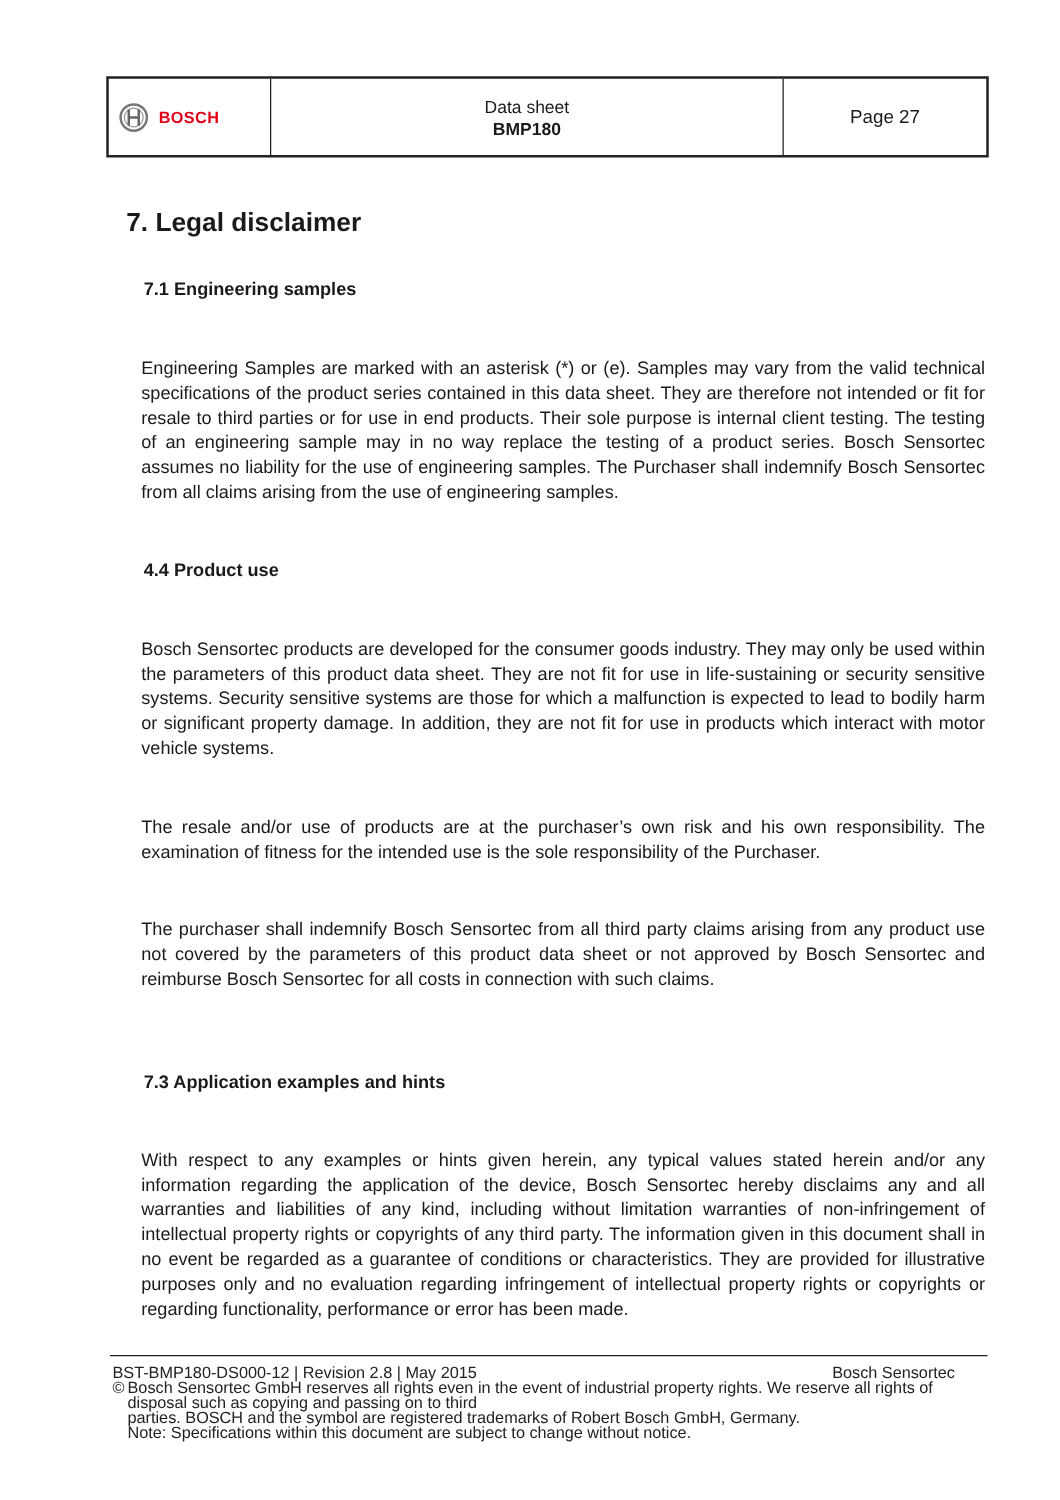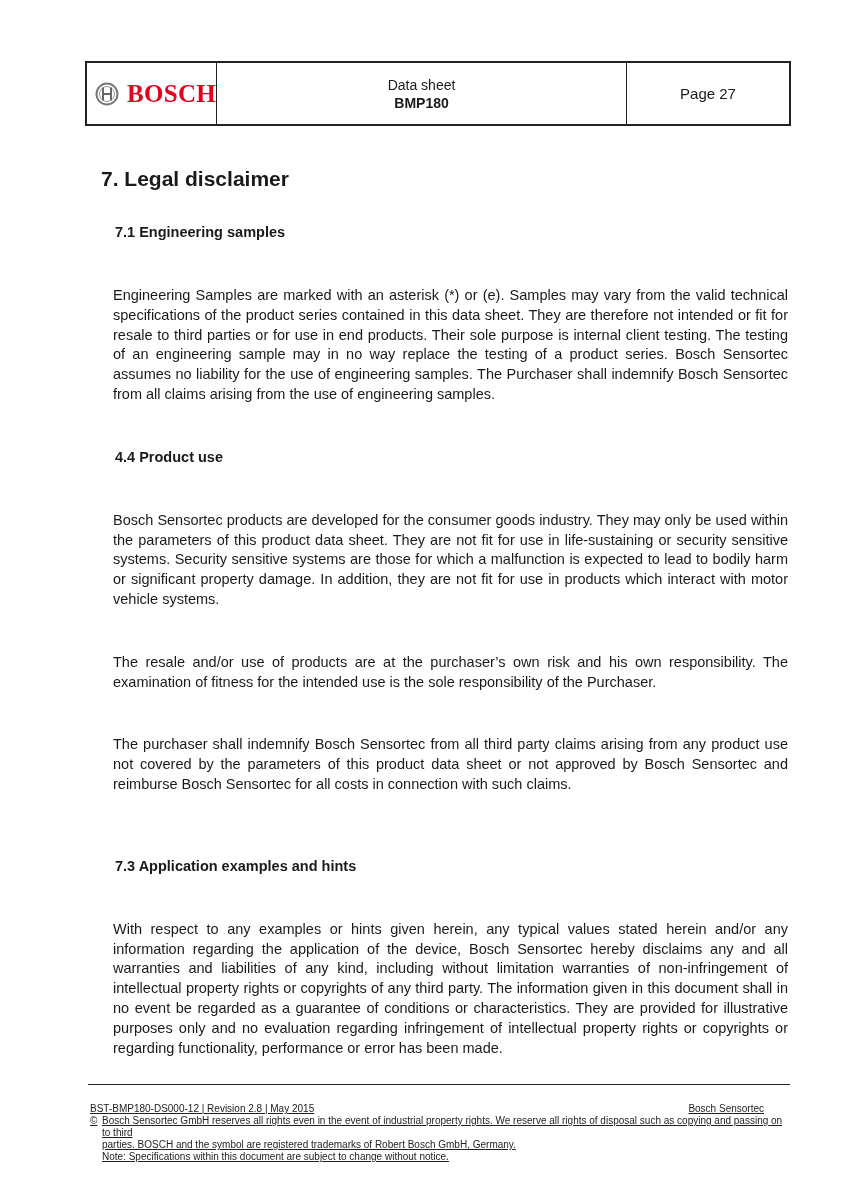--- a/index.html
+++ b/index.html
@@ -52,23 +52,23 @@
       font-size: 15px;
     }
     .logo-mark {
       width: 24px;
       height: 24px;
       margin-right: 8px;
     }
     .logo-text {
       color: #e2001a;
       font-weight: bold;
-      font-size: 25px;
+      font-size: 13px;
       letter-spacing: 0.3px;
-      font-family: Liberation Serif, serif;
+      font-family: Liberation Sans, sans-serif;
     }
     .content {
       position: absolute;
       left: 101px;
       top: 164px;
       width: 699px;
     }
     h1 {
       margin: 0;
       font-size: 21px;
@@ -90,25 +90,24 @@
     .gap-h1 { height: 14px; }
     .gap-h2 { height: 18px; }
     .gap-p { height: 19px; }
     .gap-sec { height: 16px; }
     .footer {
       position: absolute;
       left: 88px;
       top: 1084px;
       width: 702px;
       border-top: 1.5px solid #222;
-      padding-top: 18px;
-      font-size: 10px;
+      padding-top: 7px;
+      font-size: 13px;
       line-height: 12px;
       color: #222;
-      text-decoration: underline;
     }
     .footer-row1 {
       display: flex;
       justify-content: space-between;
       padding-left: 2px;
       padding-right: 26px;
     }
     .footer-copy {
       display: flex;
       padding-left: 2px;

